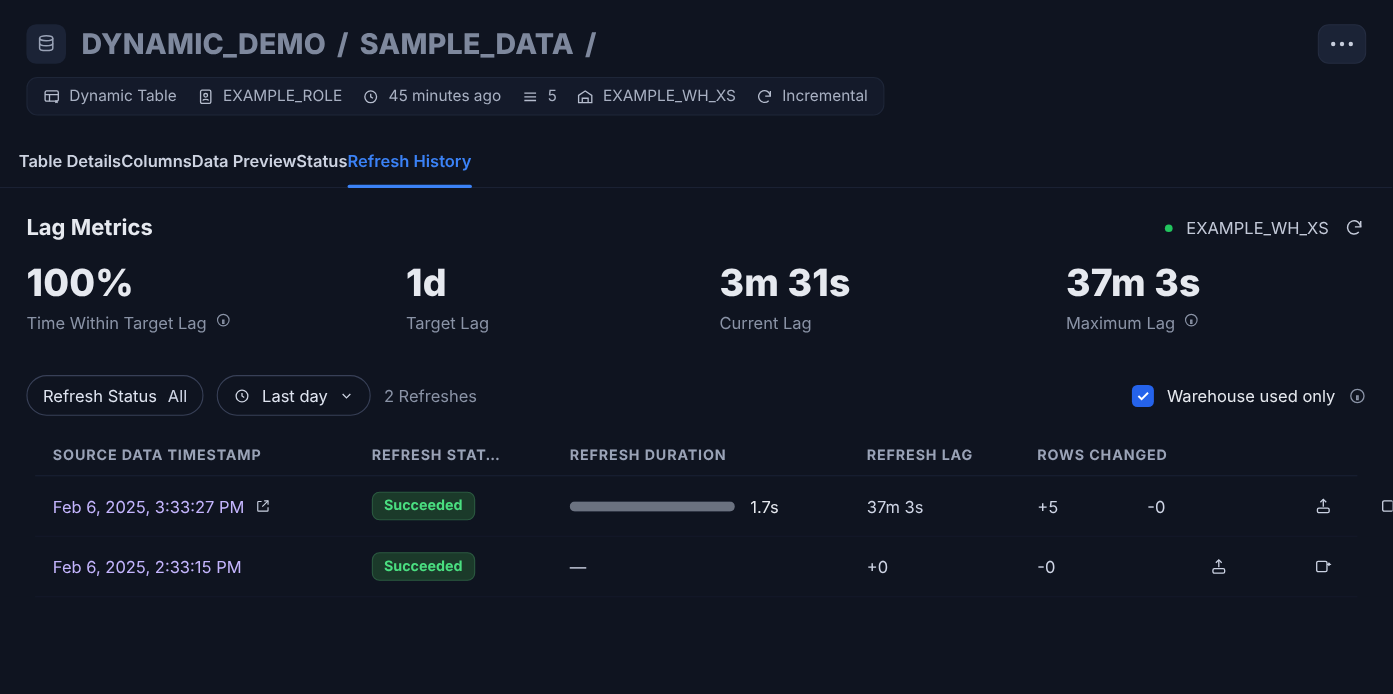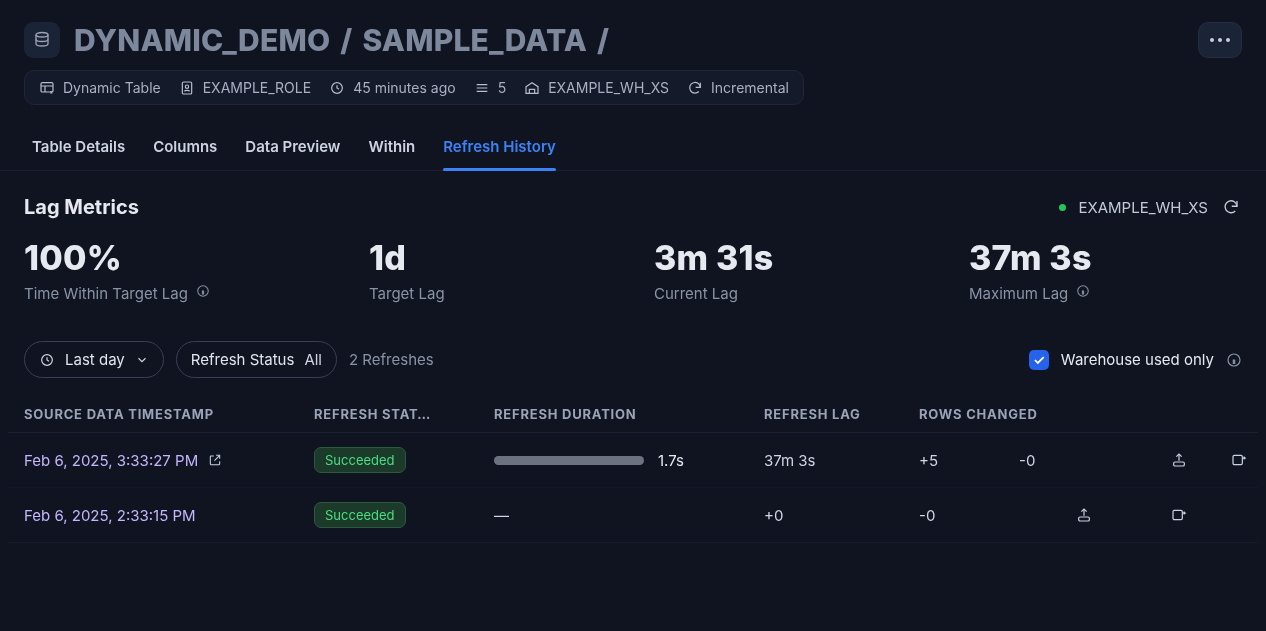--- a/index.html
+++ b/index.html
@@ -19,36 +19,36 @@
     --checkbox:#2563eb;
   }
   *{box-sizing:border-box}
   html,body{margin:0;padding:0;background:var(--bg);color:var(--text);font-family:Inter,-apple-system,BlinkMacSystemFont,"Segoe UI",Roboto,Helvetica,Arial,sans-serif;font-size:15px}
   body{width:1266px;height:631px;overflow:hidden}
 
   
   .header{display:flex;align-items:center;justify-content:space-between;padding:22px 24px 10px}
   .bc{display:flex;align-items:center;gap:14px}
   .db-icon-wrap{width:36px;height:36px;border-radius:9px;background:#1b2336;display:flex;align-items:center;justify-content:center;flex:0 0 auto}
-  .breadcrumb{font-size:30px;font-weight:800;letter-spacing:0.2px;display:flex;align-items:center;gap:10px;white-space:nowrap}
+  .breadcrumb{font-size:26px;font-weight:800;letter-spacing:0.2px;display:flex;align-items:center;gap:10px;white-space:nowrap}
   .breadcrumb .seg{color:#7e889d}
   .breadcrumb .sep{color:#7e889d}
   .breadcrumb .seg.current{color:#e8ecf4}
   .overflow-btn{width:44px;height:36px;border-radius:10px;background:#1b2336;border:1px solid #242c40;display:flex;align-items:center;justify-content:center;cursor:pointer}
   .dots{display:flex;gap:4px}
   .dots i{width:4px;height:4px;border-radius:50%;background:#c7cddc;display:block}
 
   
   .chips-wrap{padding:2px 24px 12px}
   .chips{display:inline-flex;align-items:center;gap:18px;background:#141a2a;border:1px solid #1e2638;border-radius:10px;padding:8px 14px}
   .chip{display:flex;align-items:center;gap:8px;color:var(--muted2);font-size:14px}
   .chip .label{color:var(--muted2)}
 
   
-  .tabs{display:flex;gap:28px;padding:10px 32px 0;border-bottom:1px solid #1a2133}
+  .tabs{display:flex;padding:10px 17px 0;border-bottom:1px solid #1a2133}
   .tab{padding:10px 0 14px;color:#cdd3e1;font-weight:600;font-size:15px;cursor:pointer;position:relative}
   .tab.active{color:var(--accent)}
   .tab.active::after{content:"";position:absolute;left:0;right:0;bottom:-1px;height:3px;background:var(--accent);border-radius:2px}
 
   
   .section{padding:24px 24px 0}
   .lag-title{display:flex;align-items:center;justify-content:space-between}
   .lag-title h2{margin:0;font-size:20px;font-weight:700}
   .wh-status{display:flex;align-items:center;gap:12px;color:#c3c9d8}
   .wh-dot{width:7px;height:7px;border-radius:50%;background:var(--green-dot);display:inline-block}
@@ -63,27 +63,27 @@
   
   .filters{display:flex;align-items:center;justify-content:space-between;margin-top:38px;padding:0 24px}
   .filters-left{display:flex;align-items:center;gap:12px}
   .pill{display:flex;align-items:center;gap:10px;padding:8px 14px;border:1px solid var(--pill-border);border-radius:999px;color:#dfe4f0;cursor:pointer}
   .pill .all{color:#cfd5e5}
   .muted-text{color:var(--muted)}
   .filters-right{display:flex;align-items:center;gap:12px}
   .checkbox{width:20px;height:20px;border-radius:5px;background:var(--checkbox);display:flex;align-items:center;justify-content:center}
 
   
-  .table{margin-top:18px;padding:0 8px}
+  .table{margin-top:18px;padding:0 32px}
   .thead,.trow{display:grid;grid-template-columns:290px 180px 270px 155px 100px 130px 60px 60px;align-items:center}
   .thead{color:#9aa3b7;font-size:13px;letter-spacing:0.06em;font-weight:700;padding:10px 16px;border-bottom:1px solid #1a2133}
   .th{white-space:nowrap;overflow:hidden;text-overflow:ellipsis}
   .trow{padding:14px 16px;border-bottom:1px solid #141a2a}
   .ts{display:flex;align-items:center;gap:10px;color:#c4b5fd}
-  .badge{display:inline-flex;align-items:center;gap:6px;background:var(--badge-bg);border:1px solid #2b5a40;color:var(--badge-text);border-radius:7px;padding:4px 10px;font-weight:400;font-size:13px}
+  .badge{display:inline-flex;align-items:center;gap:6px;background:var(--badge-bg);border:1px solid #2b5a40;color:var(--badge-text);border-radius:7px;padding:4px 10px;font-weight:700;font-size:13px}
   .duration{display:flex;align-items:center;gap:14px}
   .bar{position:relative;width:150px;height:9px;border-radius:5px;background:var(--bar-bg);overflow:hidden}
   .bar > i{position:absolute;left:0;top:0;bottom:0;background:var(--bar);display:block}
   .cell-muted{color:#cfd5e5}
   .icon-btn{display:flex;align-items:center;justify-content:center;color:#cbd2e2;cursor:pointer}
 
   
   svg{display:block}
 </style>
 </head>
@@ -176,21 +176,21 @@
       </span>
       <span class="label">Incremental</span>
     </div>
   </div>
 </div>
 
 <div class="tabs">
   <div class="tab">Table Details</div>
   <div class="tab">Columns</div>
   <div class="tab">Data Preview</div>
-  <div class="tab">Within</div>
+  <div class="tab">Status</div>
   <div class="tab active">Refresh History</div>
 </div>
 
 <div class="section">
   <div class="lag-title">
     <h2>Lag Metrics</h2>
     <div class="wh-status">
       <span class="wh-dot"></span>
       <span>EXAMPLE_WH_XS</span>
       <span class="refresh-btn">
@@ -242,36 +242,36 @@
             </svg>
         </span>
       </div>
     </div>
   </div>
 </div>
 
 <div class="filters">
   <div class="filters-left">
     <div class="pill">
+      <span>Refresh Status</span>
+      <span class="all">All</span>
+    </div>
+    <div class="pill">
       <span>
         <svg width="16" height="16" viewBox="0 0 24 24" fill="none" stroke="#cdd3e1" stroke-width="1.8">
             <circle cx="12" cy="12" r="8"></circle>
             <path d="M12 8v4l3 2"></path>
           </svg>
       </span>
       <span>Last day</span>
       <span>
         <svg width="14" height="14" viewBox="0 0 24 24" fill="none" stroke="#cdd3e1" stroke-width="2">
             <path d="M6 9l6 6 6-6"></path>
           </svg>
       </span>
-    </div>
-    <div class="pill">
-      <span>Refresh Status</span>
-      <span class="all">All</span>
     </div>
     <span class="muted-text">2 Refreshes</span>
   </div>
   <div class="filters-right">
     <span class="checkbox">
       <svg width="14" height="14" viewBox="0 0 24 24" fill="none" stroke="#ffffff" stroke-width="3">
           <path d="M5 12l5 5L20 7"></path>
         </svg>
     </span>
     <span>Warehouse used only</span>

